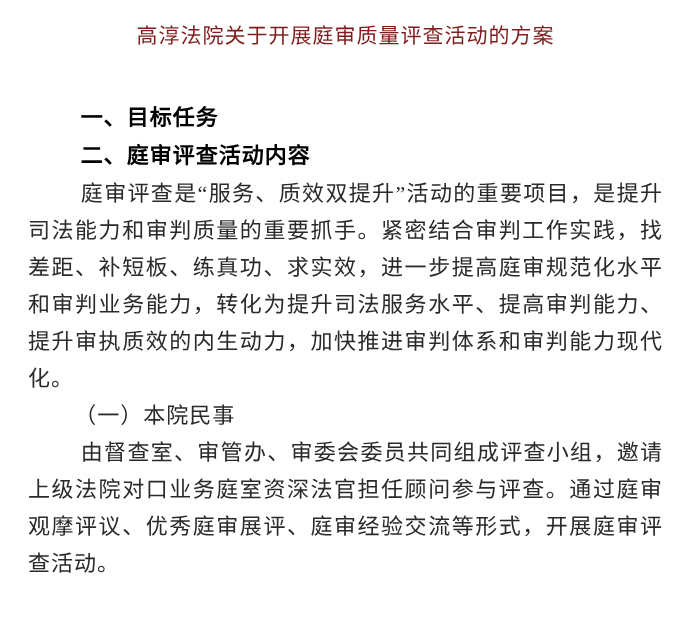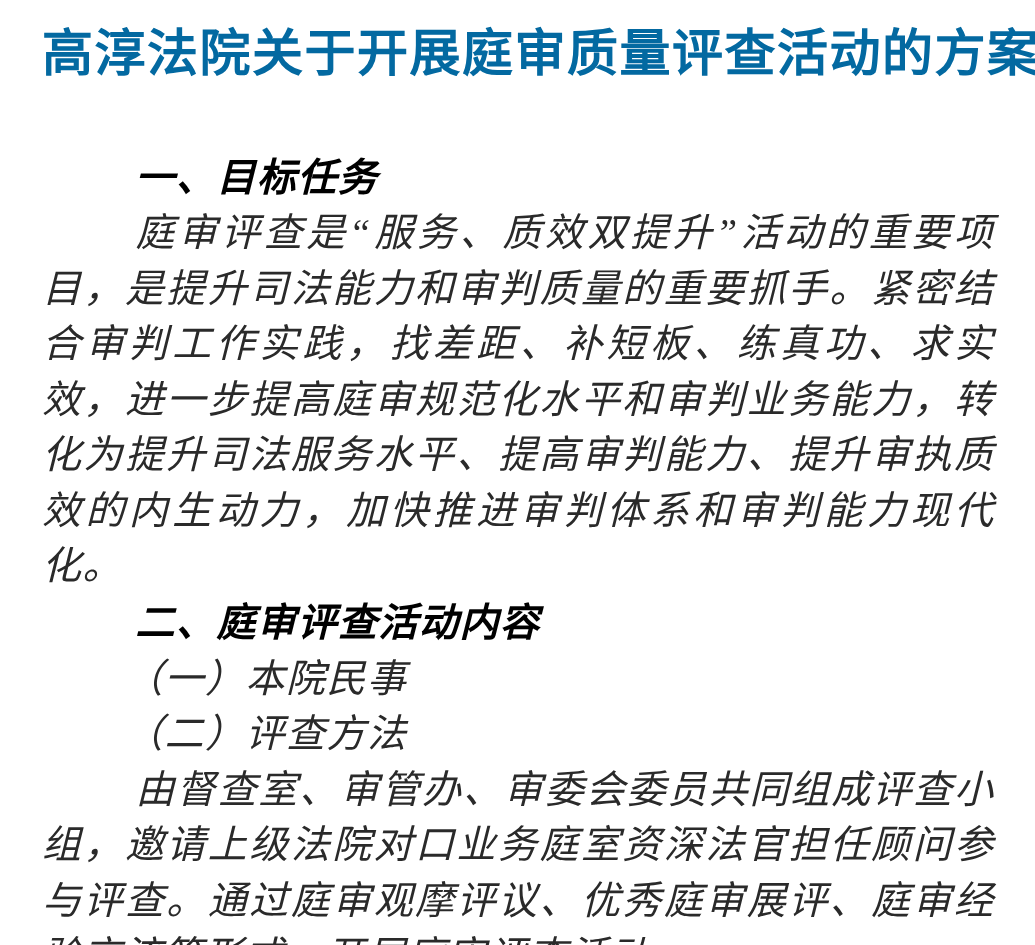--- a/index.html
+++ b/index.html
@@ -14,36 +14,35 @@
     background: #ffffff;
     overflow: hidden;
     box-sizing: border-box;
   }
   .content {
     box-sizing: border-box;
     padding: 14px 27px 0 28px;
   }
   .doc-title {
     font-family: "Liberation Sans", "DejaVu Sans", sans-serif;
-    font-weight: bold;
-    font-size: 34px;
+    font-weight: normal;
+    font-size: 21px;
     line-height: 44px;
     letter-spacing: 1px;
-    color: #0369a1;
+    color: #7f1d1d;
     text-align: center;
     margin: 0 0 41px 0;
     white-space: nowrap;
   }
   .line {
-    font-size: 26px;
+    font-size: 22px;
     line-height: 37px;
     letter-spacing: 1px;
     color: #1c1c1c;
     margin: 0;
-    font-style: italic;
   }
   .heading {
     font-family: "Liberation Sans", "DejaVu Sans", sans-serif;
     font-weight: bold;
     color: #000000;
     text-indent: 2.4em;
     line-height: 38px;
   }
   .subheading {
     font-family: "Liberation Serif", "DejaVu Serif", serif;
@@ -61,25 +60,24 @@
 </head>
 <body>
 
 <div class="page">
   <div class="content">
 
     <h1 class="doc-title">高淳法院关于开展庭审质量评查活动的方案</h1>
 
     <p class="line heading">一、目标任务</p>
 
+    <p class="line heading">二、庭审评查活动内容</p>
+
     <p class="line para">庭审评查是“服务、质效双提升”活动的重要项目，是提升司法能力和审判质量的重要抓手。紧密结合审判工作实践，找差距、补短板、练真功、求实效，进一步提高庭审规范化水平和审判业务能力，转化为提升司法服务水平、提高审判能力、提升审执质效的内生动力，加快推进审判体系和审判能力现代化。</p>
-
-    <p class="line heading">二、庭审评查活动内容</p>
 
     <p class="line subheading">（一）本院民事</p>
 
 
-    <p class="line subheading">（二）评查方法</p>
 
     <p class="line para">由督查室、审管办、审委会委员共同组成评查小组，邀请上级法院对口业务庭室资深法官担任顾问参与评查。通过庭审观摩评议、优秀庭审展评、庭审经验交流等形式，开展庭审评查活动。</p>
 
   </div>
 </div>
 
 </body></html>

